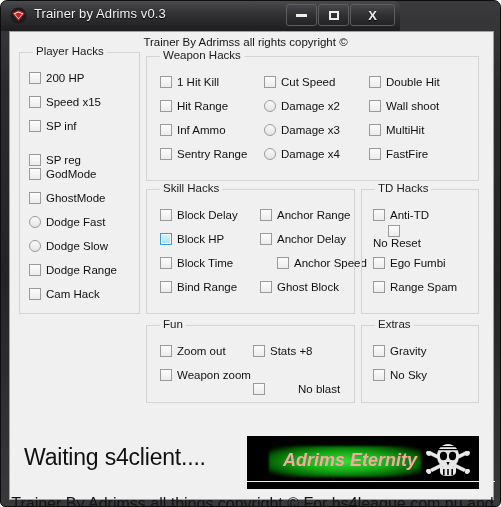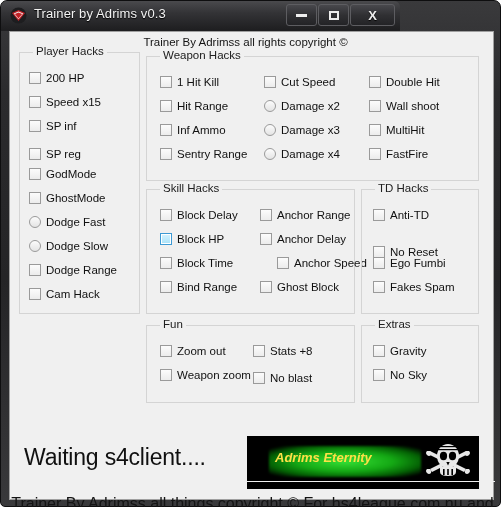--- a/index.html
+++ b/index.html
@@ -153,25 +153,25 @@
     left: 22px; top: 10px;
     width: 152px; height: 31px;
     border-radius: 6px;
     background: radial-gradient(ellipse at 50% 50%, #35e035 0%, #14a814 45%, #046004 72%, rgba(0,0,0,0) 92%);
     filter: blur(1px);
   }
   .banner-text {
     position: absolute;
     left: 28px; top: 14px;
     width: 142px;
-    text-align: left;
-    font-size: 13px;
+    text-align: right;
+    font-size: 18px;
     font-weight: bold;
     font-style: italic;
-    color: #fde047;
+    color: #fca5a5;
     white-space: nowrap;
   }
   .banner-skull {
     position: absolute;
     right: 8px; top: 3px;
     width: 46px; height: 47px;
   }
 
   .footer-copyright {
     position: absolute;
@@ -227,21 +227,21 @@
         <span>200 HP</span>
       </div>
       <div class="item" style="left:9px; top:42px;">
         <span class="box"></span>
         <span>Speed x15</span>
       </div>
       <div class="item" style="left:9px; top:66px;">
         <span class="box"></span>
         <span>SP inf</span>
       </div>
-      <div class="item" style="left:9px; top:94px;">
+      <div class="item" style="left:9px; top:100px;">
         <span class="box"></span>
         <span>SP reg</span>
       </div>
       <div class="item" style="left:9px; top:114px;">
         <span class="box"></span>
         <span>GodMode</span>
       </div>
       <div class="item" style="left:9px; top:138px;">
         <span class="box"></span>
         <span>GhostMode</span>
@@ -357,51 +357,51 @@
       </div>
     </div>
 
     <div class="group" style="left:351px; top:157px; width:118px; height:125px;">
       <div class="g-label">TD Hacks</div>
 
       <div class="item" style="left:11px; top:18px;">
         <span class="box"></span>
         <span>Anti-TD</span>
       </div>
-      <div class="item" style="left:11px; top:55px;">
+      <div class="item" style="left:11px; top:35px;flex-direction:column;">
         <span class="box"></span>
         <span>No Reset</span>
       </div>
       <div class="item" style="left:11px; top:66px;">
         <span class="box"></span>
         <span>Ego Fumbi</span>
       </div>
       <div class="item" style="left:11px; top:90px;">
         <span class="box"></span>
-        <span>Fakes Spam</span>
+        <span>Range Spam</span>
       </div>
     </div>
 
 
     <div class="group" style="left:136px; top:293px; width:209px; height:78px;">
       <div class="g-label">Fun</div>
 
       <div class="item" style="left:13px; top:18px;">
         <span class="box"></span>
         <span>Zoom out</span>
       </div>
       <div class="item" style="left:13px; top:42px;">
         <span class="box"></span>
         <span>Weapon zoom</span>
       </div>
       <div class="item" style="left:106px; top:18px;">
         <span class="box"></span>
         <span>Stats +8</span>
       </div>
-      <div class="item" style="left:106px; top:45px;">
+      <div class="item" style="left:106px; top:56px;gap:28px;">
         <span class="box"></span>
         <span>No blast</span>
       </div>
     </div>
 
     <div class="group" style="left:351px; top:293px; width:118px; height:78px;">
       <div class="g-label">Extras</div>
 
       <div class="item" style="left:11px; top:18px;">
         <span class="box"></span>

